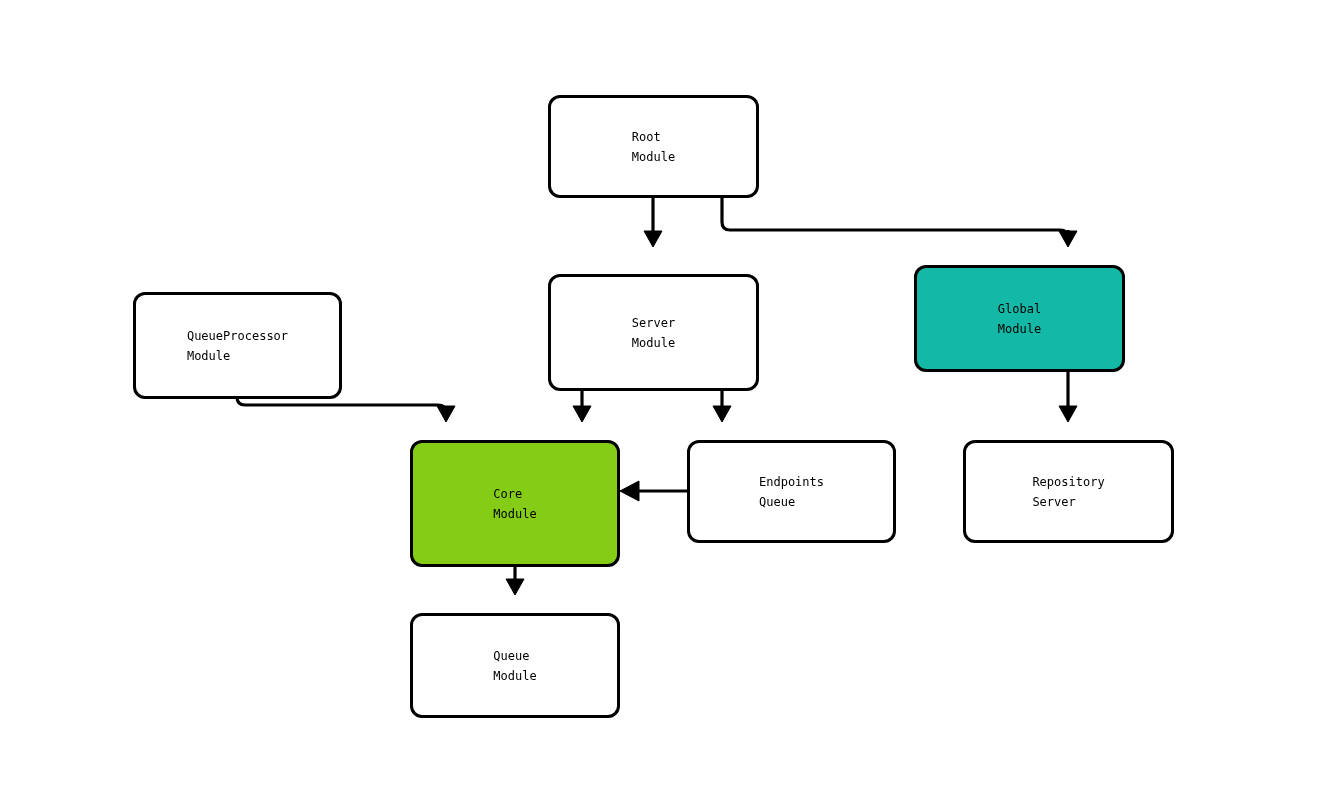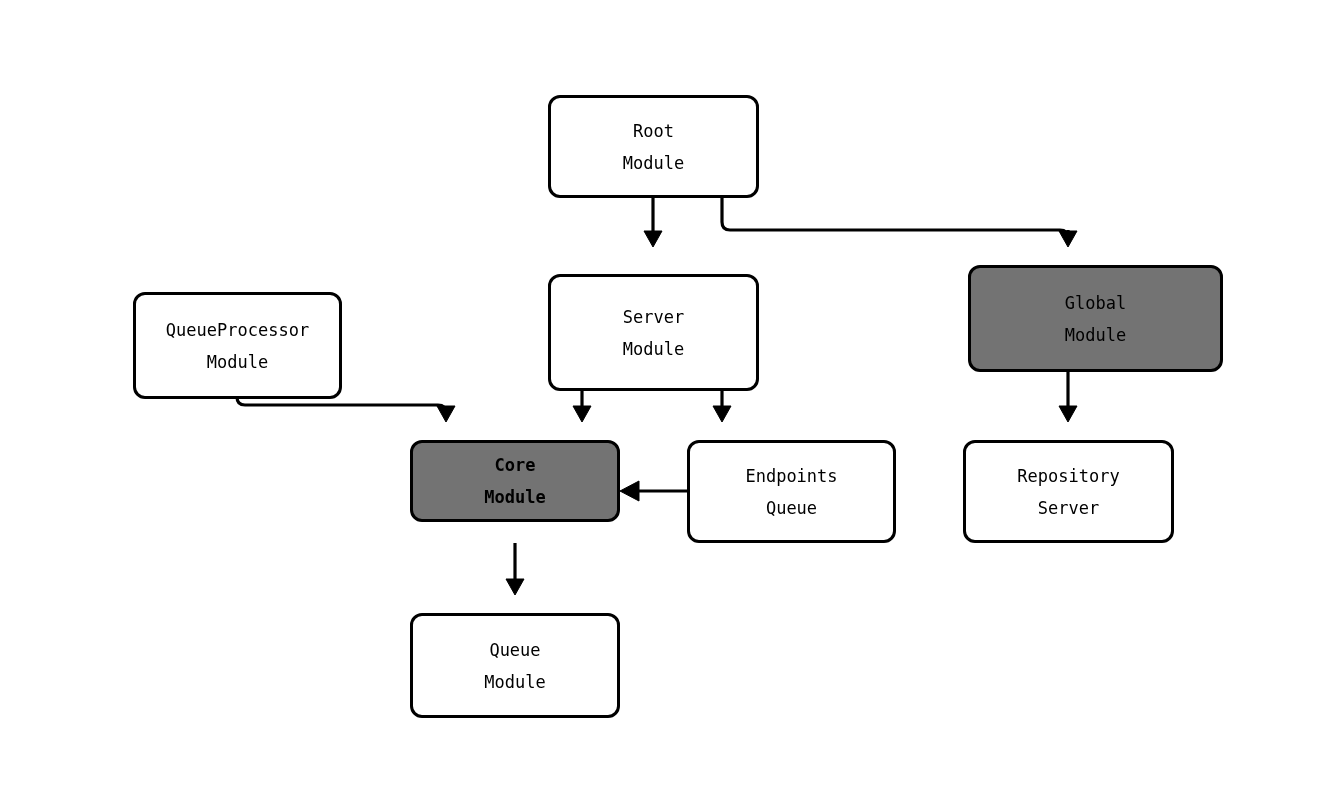--- a/index.html
+++ b/index.html
@@ -28,24 +28,24 @@
     background: #ffffff;
     border: 3px solid #000000;
     border-radius: 12px;
     display: flex;
     align-items: center;
     justify-content: center;
     z-index: 2;
   }
   .node-label {
     font-family: "DejaVu Sans Mono", "Liberation Mono", monospace;
-    font-size: 17px;
-    line-height: 32px;
+    font-size: 12px;
+    line-height: 20px;
     color: #000000;
-    text-align: center;
+    text-align: left;
     white-space: pre;
     letter-spacing: 0px;
   }
 </style>
 </head>
 <body>
 
 <div id="canvas" style="background: rgb(255, 255, 255);">
 
   <svg id="edges" viewBox="0 0 1337 809" xmlns="http://www.w3.org/2000/svg">
@@ -105,26 +105,26 @@
   <div class="node" style="left: 133px; top: 265px; width: 209px; height: 107px; border-color: rgb(0, 0, 0); background: rgb(255, 255, 255); margin-top: 27px;">
     <div class="node-label">QueueProcessor
 Module</div>
   </div>
 
   <div class="node" style="left: 548px; top: 274px; width: 211px; height: 117px; border-color: rgb(0, 0, 0); background: rgb(255, 255, 255);">
     <div class="node-label">Server
 Module</div>
   </div>
 
-  <div class="node" style="left: 968px; top: 265px; width: 255px; height: 107px; border-color: rgb(0, 0, 0); background: #737373;">
+  <div class="node" style="left: 914px; top: 265px; width: 211px; height: 107px; border-color: rgb(0, 0, 0); background: #14b8a6;">
     <div class="node-label">Global
 Module</div>
   </div>
 
-  <div class="node" style="left: 410px; top: 440px; width: 210px; height: 82px; border-color: rgb(0, 0, 0); background: #737373; font-weight: bold;">
+  <div class="node" style="left: 410px; top: 440px; width: 210px; height: 127px; border-color: rgb(0, 0, 0); background: #84cc16;">
     <div class="node-label">Core
 Module</div>
   </div>
 
   <div class="node" style="left: 687px; top: 440px; width: 209px; height: 103px; border-color: rgb(0, 0, 0); background: rgb(255, 255, 255);">
     <div class="node-label">Endpoints
 Queue</div>
   </div>
 
   <div class="node" style="left: 963px; top: 440px; width: 211px; height: 103px; border-color: rgb(0, 0, 0); background: rgb(255, 255, 255);">

